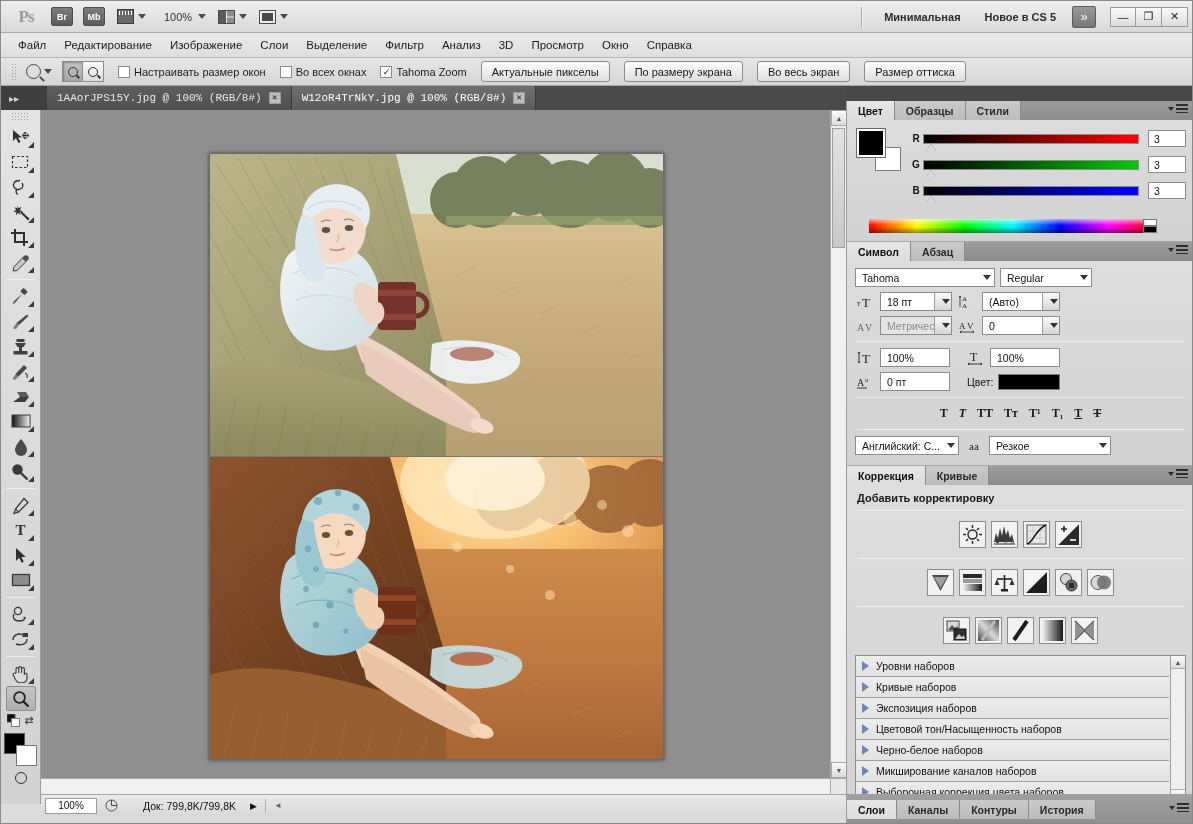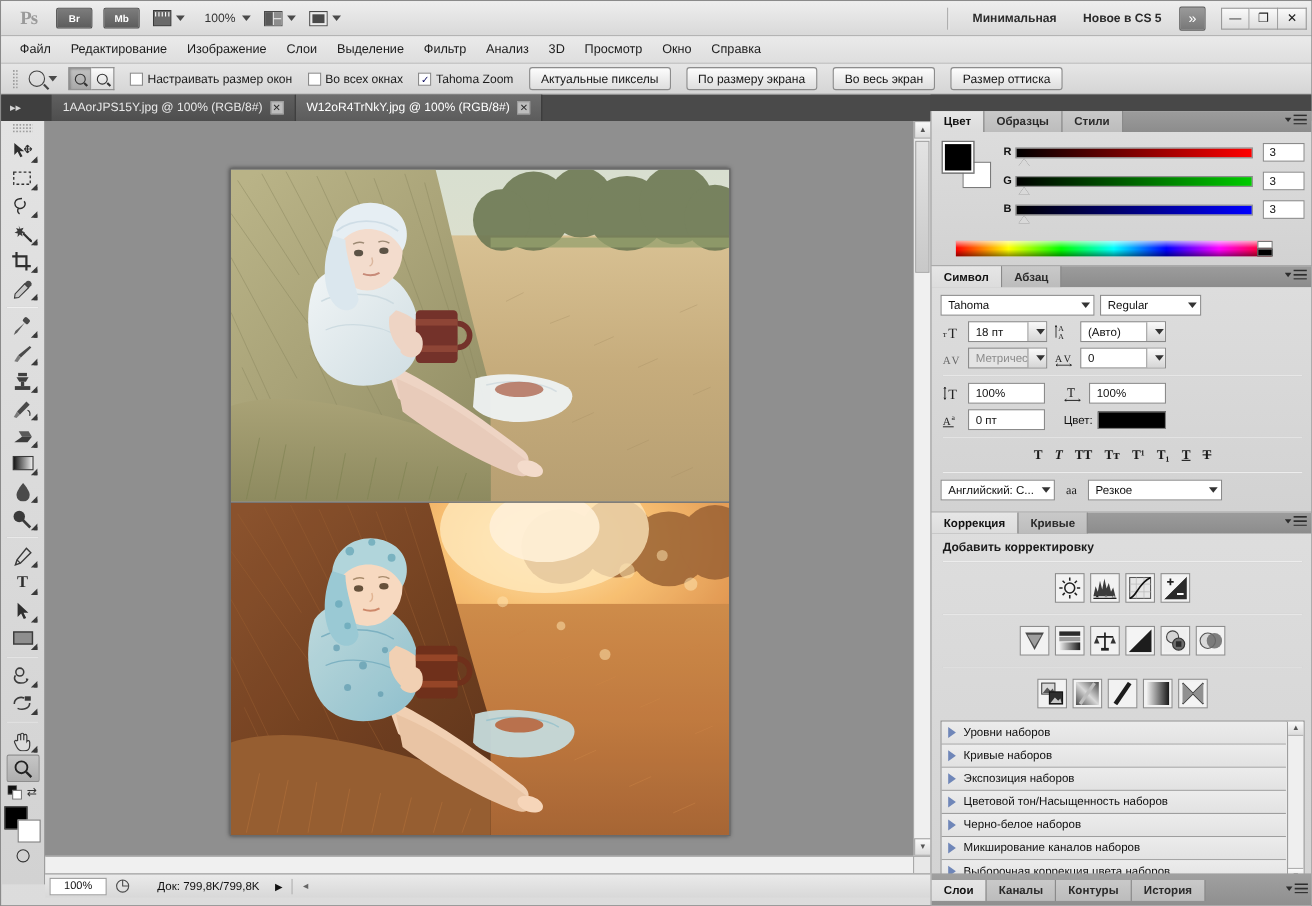--- a/index.html
+++ b/index.html
@@ -22,21 +22,21 @@
     background: linear-gradient(#eeeeee,#d9d9d9);
     border-bottom: 1px solid #a8a8a8;
     display: flex; align-items: center;
   }
   .ps-logo {
     margin-left: 10px; width: 30px; height: 22px;
     font: bold 17px "Liberation Serif", serif; color: #9a9a9a;
     letter-spacing: -1px; display:flex; align-items:center; justify-content:center;
   }
   .sqbtn {
-    width: 33px; height: 19px; margin-left: 10px;
+    width: 22px; height: 19px; margin-left: 10px;
     border: 1px solid #8f8f8f; border-radius: 2px;
     background: linear-gradient(#fbfbfb,#d4d4d4);
     display: flex; align-items: center; justify-content: center;
     font: bold 9px "Liberation Sans", sans-serif; color:#3a3a3a;
   }
   .sqbtn.dark { background: linear-gradient(#7c7c7c,#5d5d5d); color:#fff; border-color:#4d4d4d;}
   .iconbtn {
     height: 20px; margin-left: 12px; display:flex; align-items:center; gap:4px;
   }
   .caret { width:0;height:0;border-left:4px solid transparent;border-right:4px solid transparent;border-top:5px solid #4a4a4a; }
@@ -101,20 +101,21 @@
   #tabstrip {
     position:absolute; left:0; top:85px; width:1193px; height:24px;
     background:#4a4a4a;
   }
   #tabstrip .tabzone { position:absolute; left:46px; top:0; display:flex; height:24px; }
   .doctab {
     height:24px; display:flex; align-items:center; gap:7px;
     padding: 0 10px; font-size:11px; color:#e9e9e9;
     background: linear-gradient(#5f5f5f,#4e4e4e);
     border-right:1px solid #3a3a3a;
+    font-family:Liberation Mono, monospace;
   }
   .doctab.active { background: linear-gradient(#6e6e6e,#5c5c5c); color:#fff; }
   .tabx { width:12px;height:12px;border:1px solid #9c9c9c;background:#bdbdbd;color:#2a2a2a;
           font-size:9px;line-height:10px;text-align:center;}
   .tabhandle{position:absolute;left:0;top:0;width:46px;height:24px;background:#3f3f3f;
              color:#d6d6d6;font-size:10px;display:flex;align-items:center;padding-left:8px;}
 
   
   #toolbox {
     position:absolute; left:0; top:109px; width:40px; height:694px;

